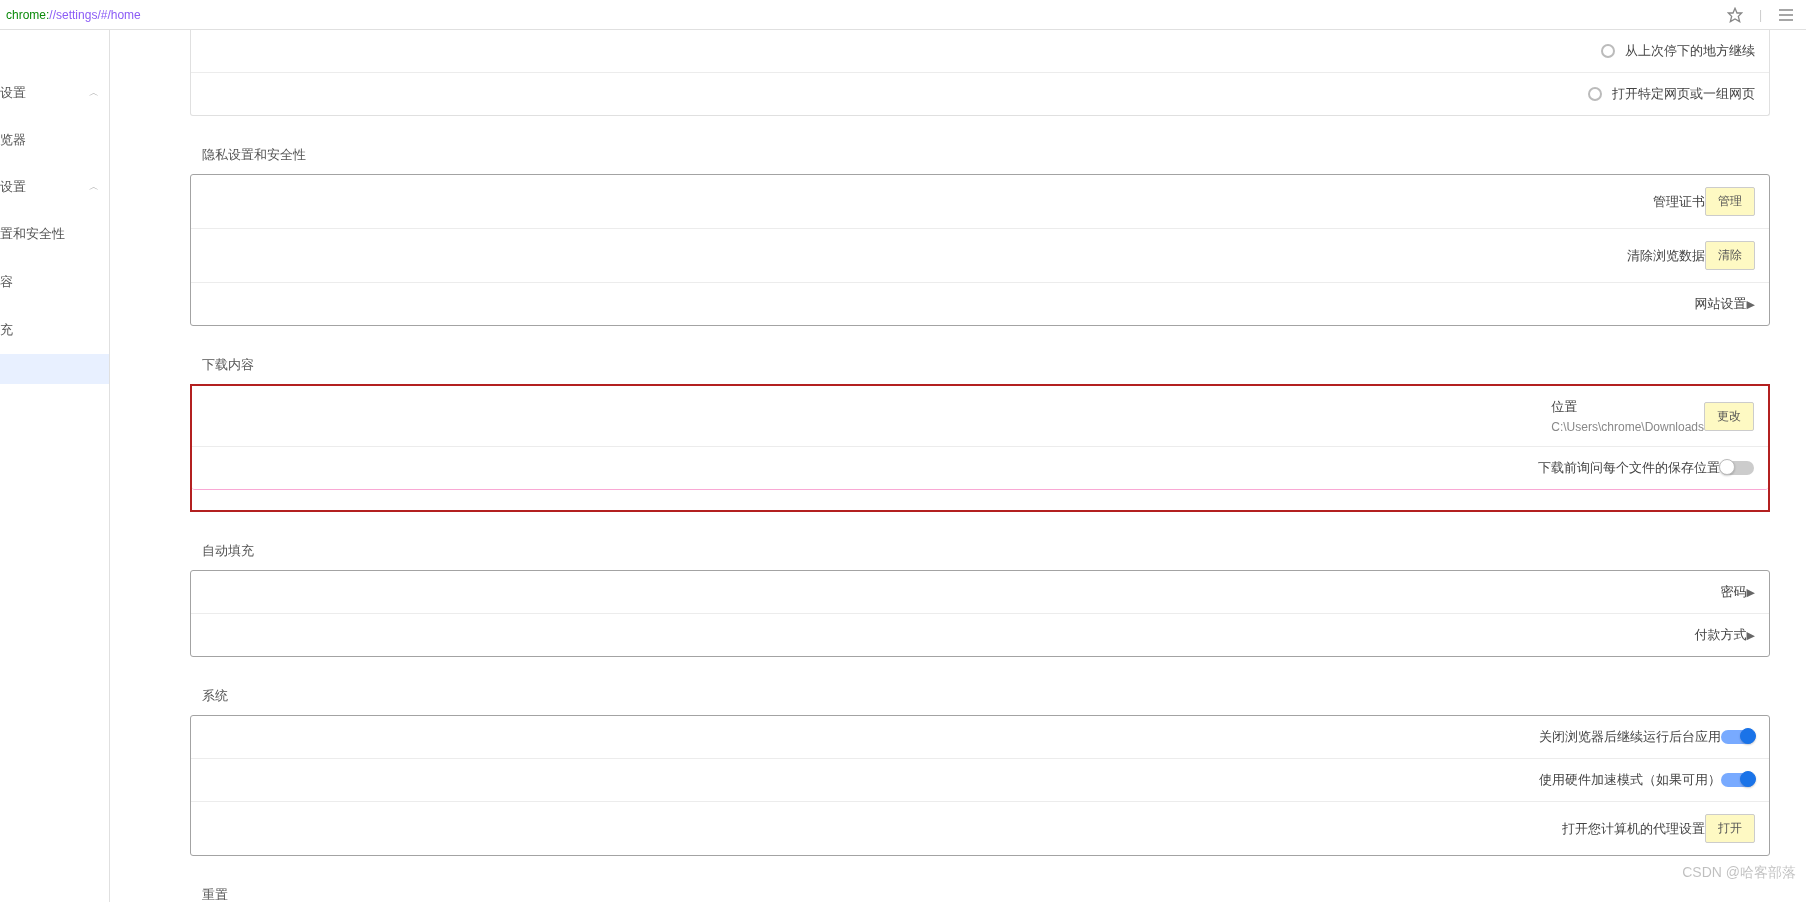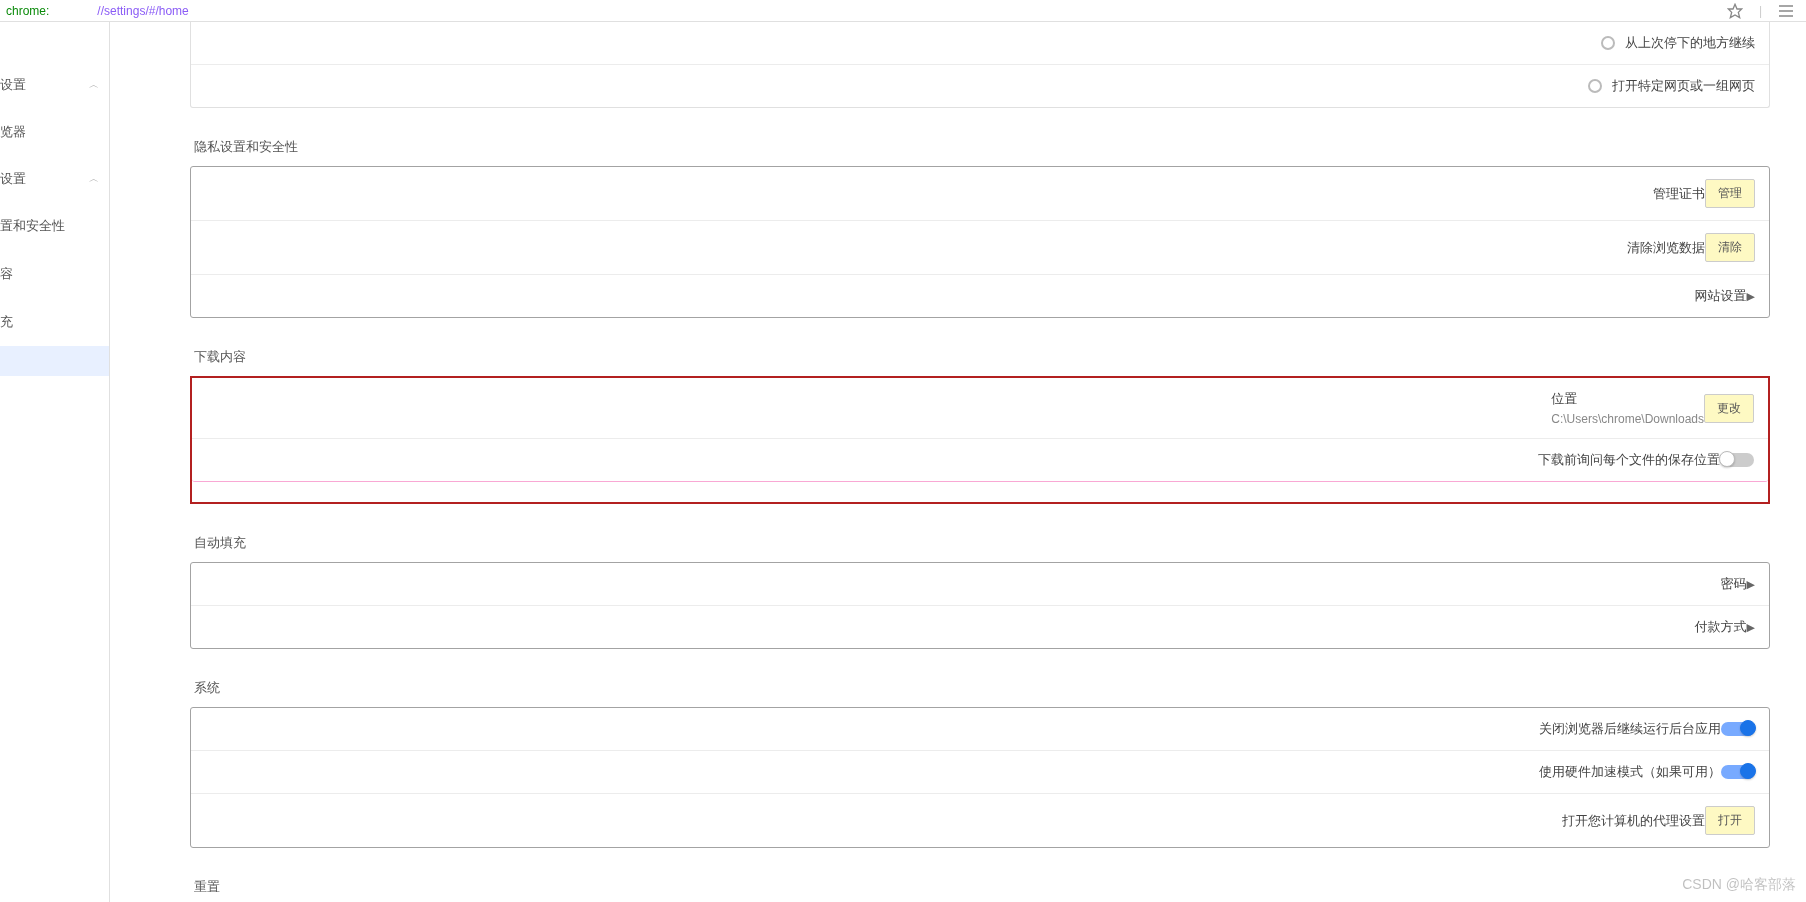--- a/index.html
+++ b/index.html
@@ -8,28 +8,27 @@
     font-size: 13px;
     color: #333;
     background: #fff;
     width: 1806px;
     height: 902px;
     overflow: hidden;
     position: relative;
   }
   
   .addr-bar {
-    height: 22px;
+    height: 30px;
     display: flex;
     align-items: center;
     padding: 0 6px;
     border-bottom: 1px solid #e0e0e0;
     font-size: 12px;
     color: #888;
-    gap: 48px;
   }
   .addr-bar .scheme { color: #0a8a0a; }
   .addr-bar .rest { color: #8b5cf6; }
   .addr-right { margin-left: auto; display: flex; align-items: center; gap: 16px; padding-right: 6px; }
   .addr-right svg { display: block; }
 
   
   .page {
     display: flex;
     height: calc(100% - 22px);
@@ -60,21 +59,21 @@
 
   .content {
     flex: 1;
     padding: 0 36px 0 80px;
     overflow: hidden;
   }
 
   .section-title {
     font-size: 13px;
     color: #555;
-    margin: 30px 0 10px 4px;
+    margin: 30px 0 10px 12px;
   }
 
   .card {
     border: 1px solid #a3a3a3;
     border-radius: 3px;
     background: #fff;
   }
   .row {
     display: flex;
     align-items: center;
@@ -131,21 +130,21 @@
   
   .startup-card {
     border: 1px solid #e0e0e0;
     border-top: none;
     border-radius: 0 0 3px 3px;
   }
 
   .watermark {
     position: absolute;
     right: 10px;
-    bottom: 8px;
+    bottom: 20px;
     color: rgba(0,0,0,0.25);
     font-size: 14px;
     pointer-events: none;
   }
 </style>
 </head>
 <body>
 
 <div class="addr-bar">
   <span class="scheme">chrome:</span>

